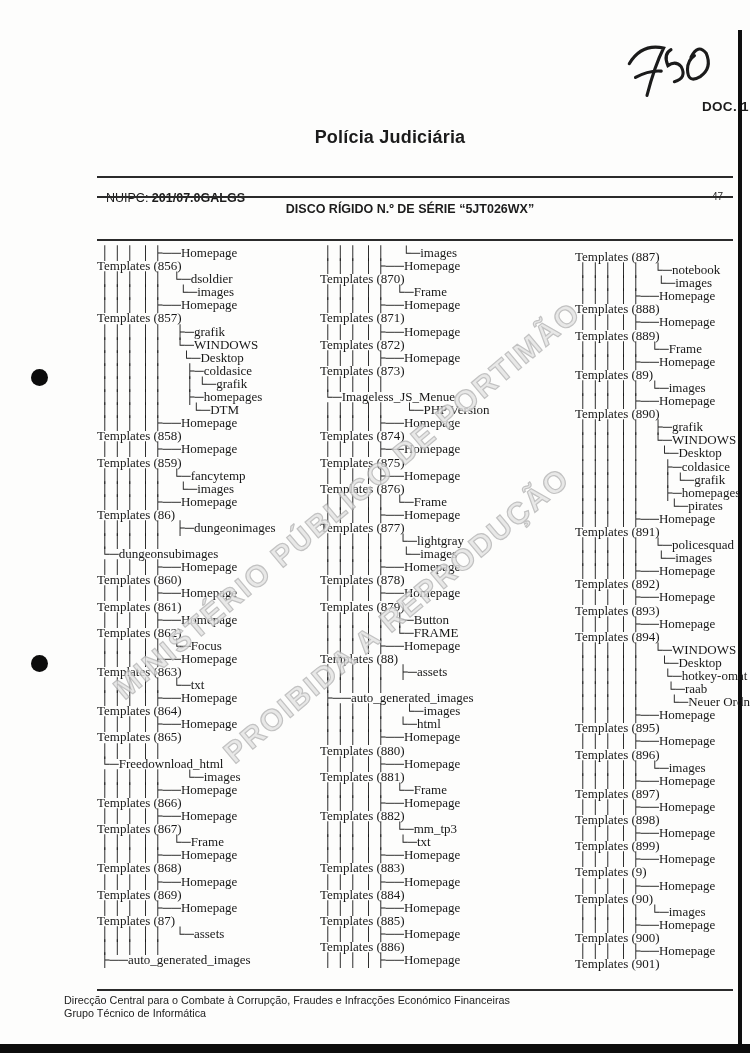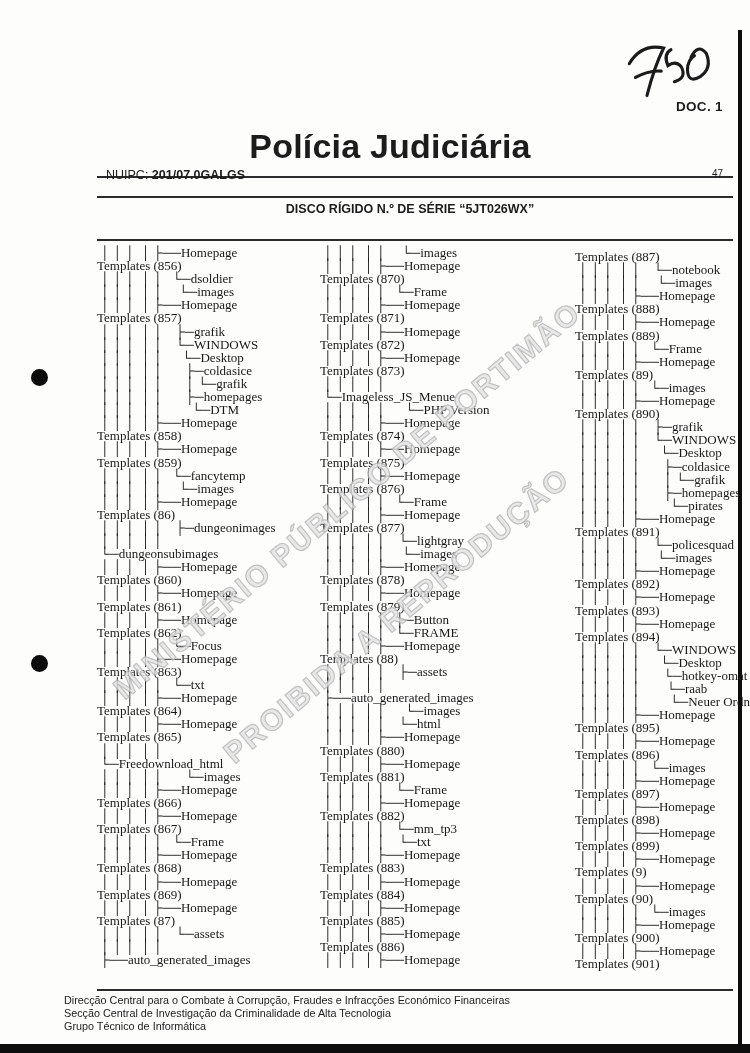--- a/index.html
+++ b/index.html
@@ -5,29 +5,29 @@
   html,body{margin:0;padding:0;}
   body{
     width:750px;height:1053px;position:relative;overflow:hidden;
     background:#fdfdfc;
     font-family:"Liberation Sans",sans-serif;
     color:#1c1c1c;
   }
   .abs{position:absolute;}
   
   .handwritten{left:622px;top:26px;transform:rotate(-6deg);}
-  .doc-label{left:676px;top:99px;font-weight:bold;font-size:13.5px;letter-spacing:.3px;}
+  .doc-label{left:702px;top:99px;font-weight:bold;font-size:13.5px;letter-spacing:.3px;}
   .page-title{left:50px;right:20px;top:127px;text-align:center;
-    font-size:34px;font-weight:bold;letter-spacing:.2px;}
+    font-size:18px;font-weight:bold;letter-spacing:.2px;}
   .rule{background:#2b2b2b;height:2px;left:97px;width:636px;}
   .rule-1{top:176px;}
   .rule-2{top:196px;}
   .rule-3{top:239px;}
   .rule-footer{top:989px;}
-  .case-bar{left:97px;width:636px;top:168px;height:16px;font-size:12.5px;}
+  .case-bar{left:97px;width:636px;top:191px;height:16px;font-size:12.5px;}
   .case-left{position:absolute;left:9px;top:0;}
   .case-num{font-weight:bold;}
   .sheet-num{position:absolute;right:10px;top:0;font-size:10px;}
   .subtitle{left:92px;width:636px;top:201px;text-align:center;
     font-weight:bold;font-size:12.5px;line-height:16px;}
   
   .tree-col{
     white-space:pre;
     font-family:"Liberation Serif","DejaVu Serif","DejaVu Sans Mono",serif;
     font-size:13px;line-height:13.1px;color:#181818;z-index:2;
@@ -246,20 +246,19 @@
 Templates (900)
  │ │ │  │ ├──Homepage
 Templates (901)</div>
 
 <div class="abs watermark wm-1">MINISTÉRIO PÚBLICO DE PORTIMÃO</div>
 <div class="abs watermark wm-2">PROIBIDA A REPRODUÇÃO</div>
 
 <div class="abs rule rule-footer"></div>
 <div class="abs footer">
   <div>Direcção Central para o Combate à Corrupção, Fraudes e Infracções Económico Financeiras</div>
-  <div>Secção Central de Investigação da Criminalidade de Alta Tecnologia</div>
   <div>Grupo Técnico de Informática</div>
 </div>
 
 <div class="abs hole hole-1"></div>
 <div class="abs hole hole-2"></div>
 <div class="abs edge-right"></div>
 <div class="abs edge-bottom"></div>
 
 </body></html>

